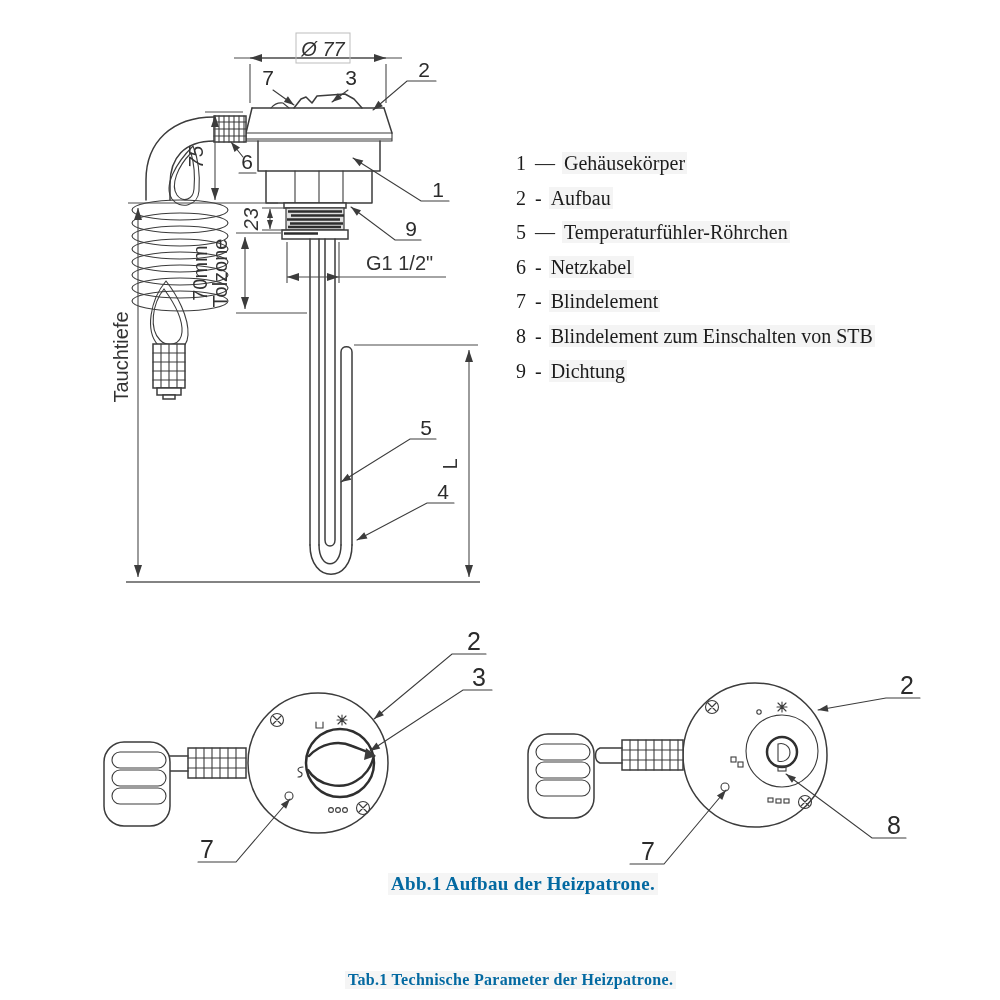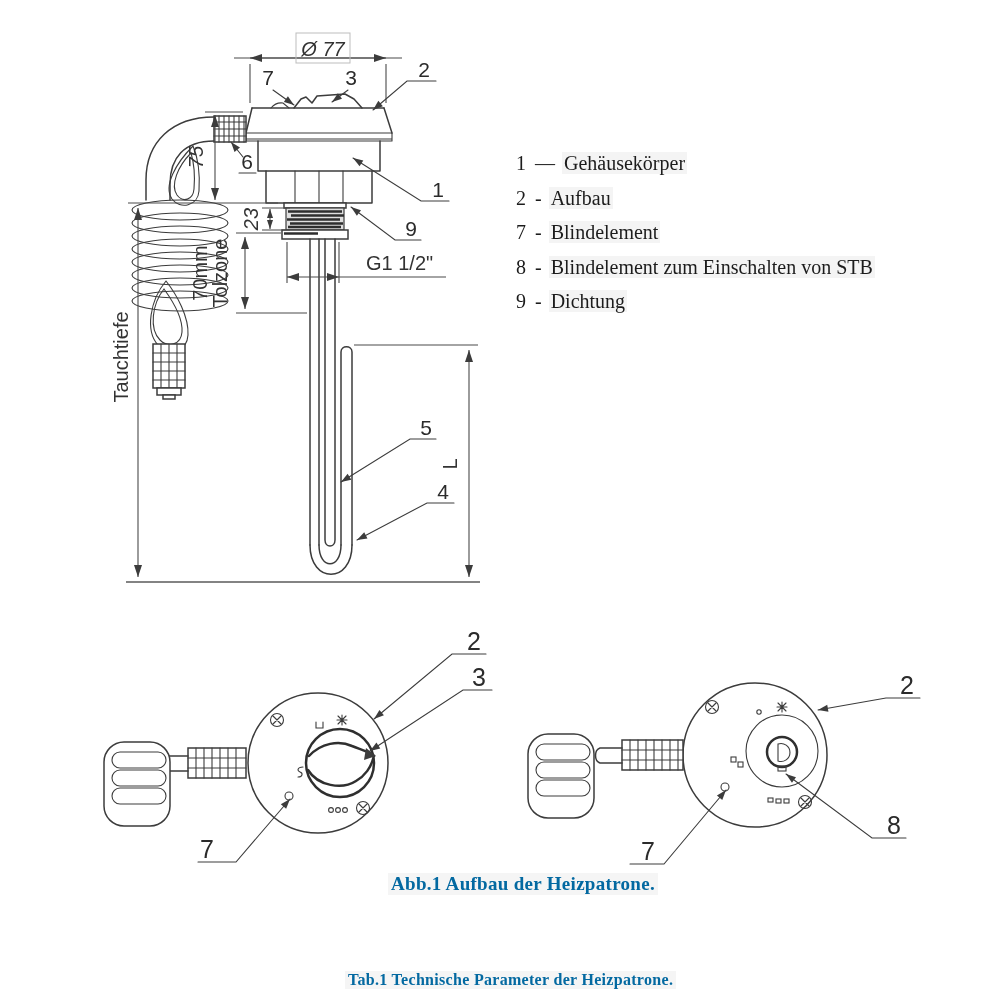--- a/index.html
+++ b/index.html
@@ -247,20 +247,22 @@
     <text class="ctxtb" x="894" y="834" text-anchor="middle">8</text>
     <path class="s2" d="M906,838 L872,838 L786,774" marker-end="url(#la)"></path>
     <text class="ctxtb" x="648" y="860" text-anchor="middle">7</text>
     <path class="s2" d="M630,864 L664,864 L726,790" marker-end="url(#la)"></path>
   </g>
 </svg>
 
   <div class="legend">
     <div class="lrow"><span class="lnum">1</span><span class="lsep">—</span><span class="llabel">Gehäusekörper</span></div>
     <div class="lrow"><span class="lnum">2</span><span class="lsep">-</span><span class="llabel">Aufbau</span></div>
+    <div class="lrow"><span class="lnum">5</span><span class="lsep">—</span><span class="llabel">Temperaturfühler-Röhrchen</span></div>
+    <div class="lrow"><span class="lnum">6</span><span class="lsep">-</span><span class="llabel">Netzkabel</span></div>
     <div class="lrow"><span class="lnum">7</span><span class="lsep">-</span><span class="llabel">Blindelement</span></div>
     <div class="lrow"><span class="lnum">8</span><span class="lsep">-</span><span class="llabel">Blindelement zum Einschalten von STB</span></div>
     <div class="lrow"><span class="lnum">9</span><span class="lsep">-</span><span class="llabel">Dichtung</span></div>
   </div>
 
   <div id="cap-fig" class="caption">Abb.1 Aufbau der Heizpatrone.</div>
   <div id="cap-tab" class="caption">Tab.1 Technische Parameter der Heizpatrone.</div>
 
 </div>
 

